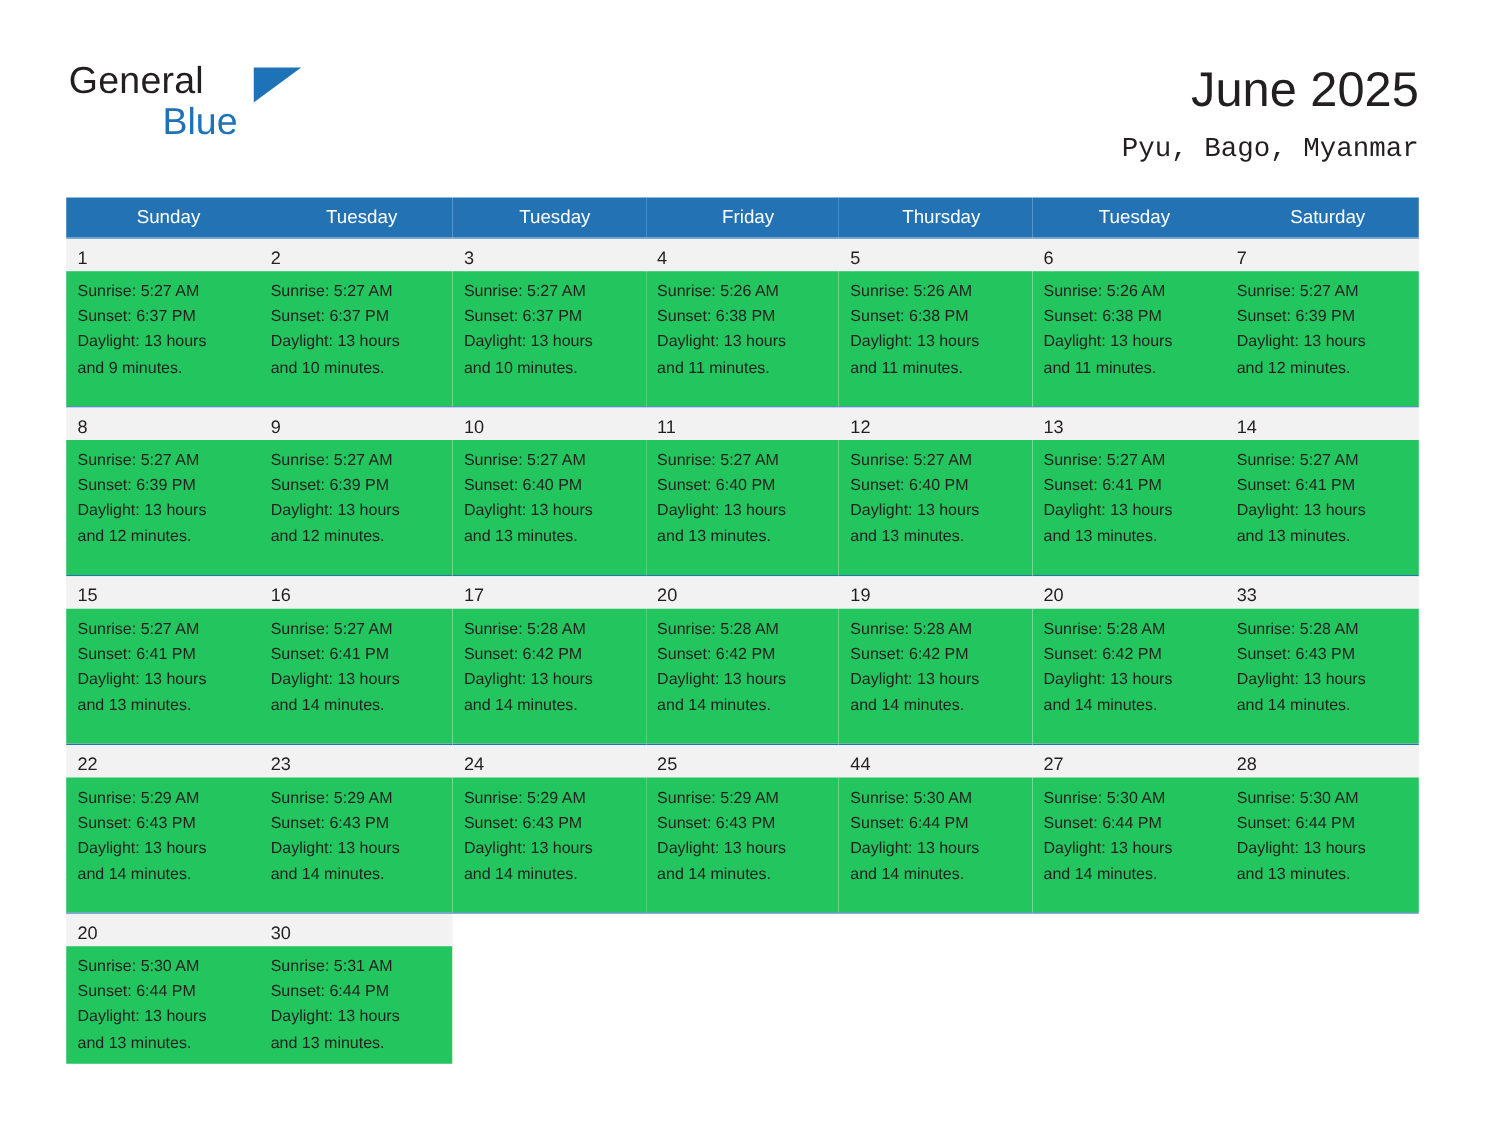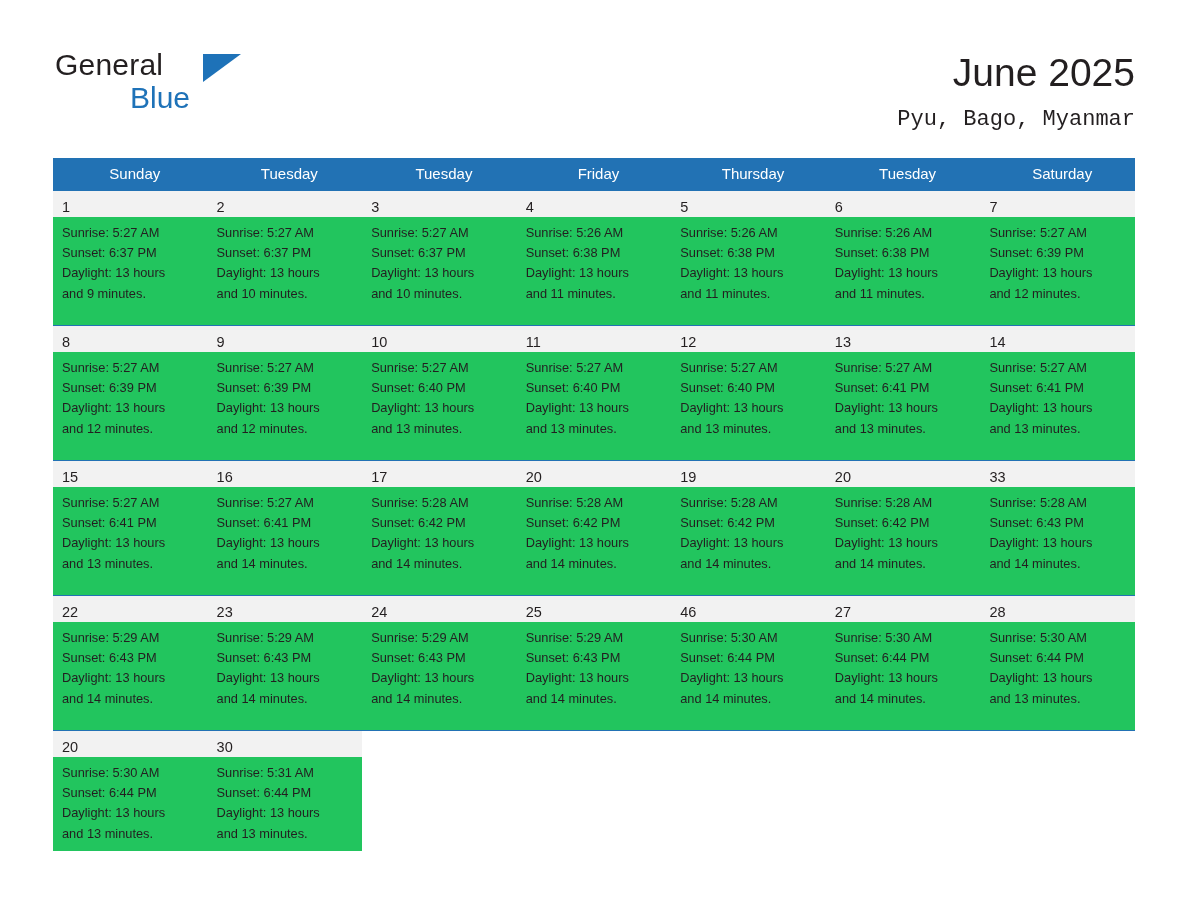--- a/index.html
+++ b/index.html
@@ -458,21 +458,21 @@
               <div class="day-body">
                 <span class="line">Sunrise: 5:29 AM</span>
                 <span class="line">Sunset: 6:43 PM</span>
                 <span class="line">Daylight: 13 hours</span>
                 <span class="line">and 14 minutes.</span>
               </div>
             </div>
           </td>
           <td>
             <div class="day-cell filled">
-              <div class="day-num">46</div>
+              <div class="day-num">44</div>
               <div class="day-body">
                 <span class="line">Sunrise: 5:30 AM</span>
                 <span class="line">Sunset: 6:44 PM</span>
                 <span class="line">Daylight: 13 hours</span>
                 <span class="line">and 14 minutes.</span>
               </div>
             </div>
           </td>
           <td>
             <div class="day-cell filled">

